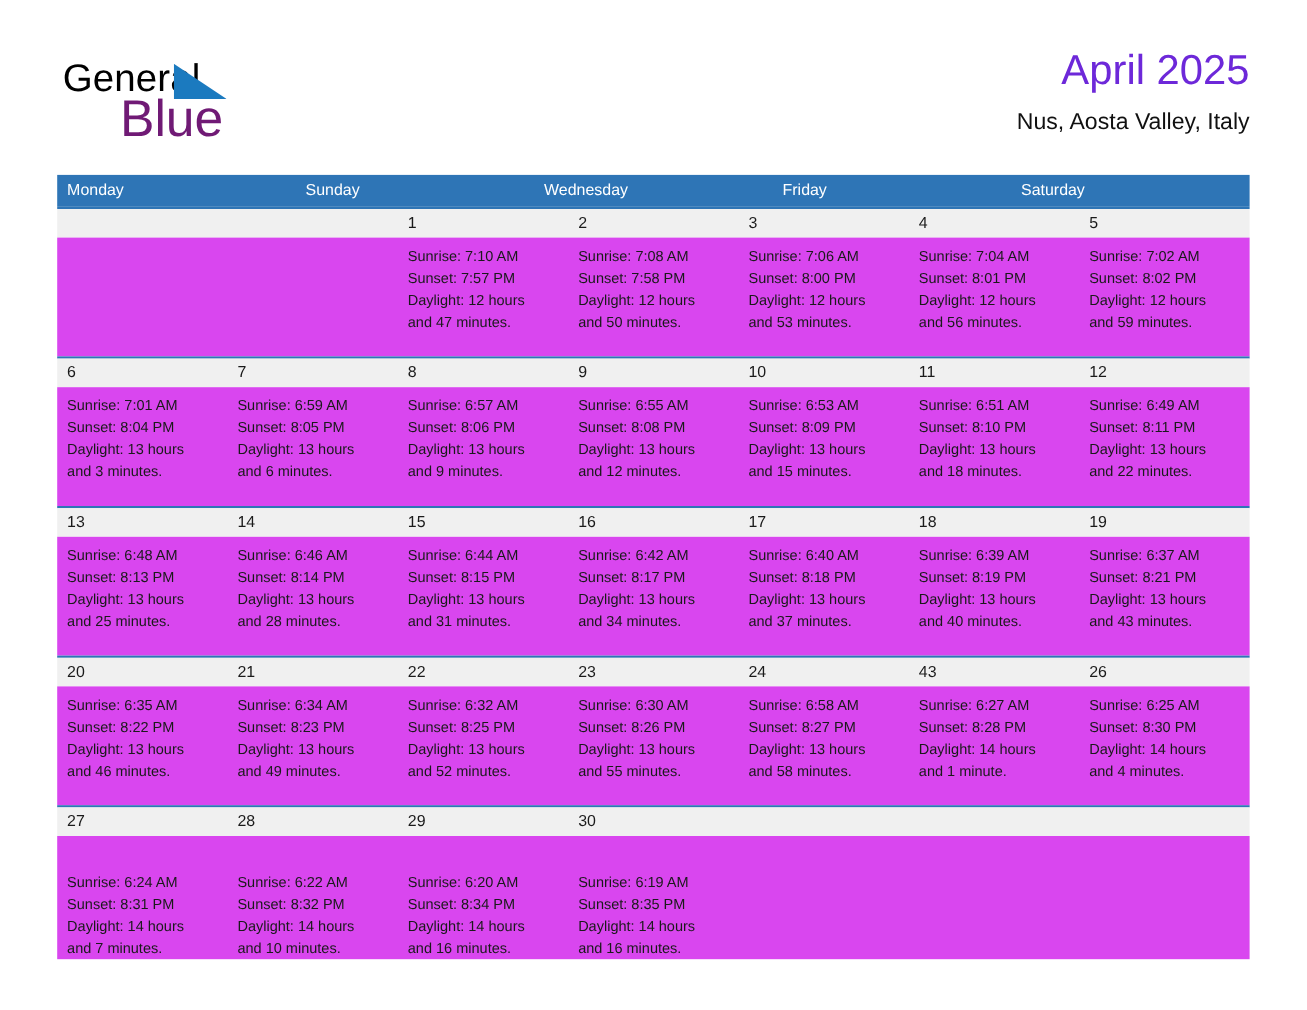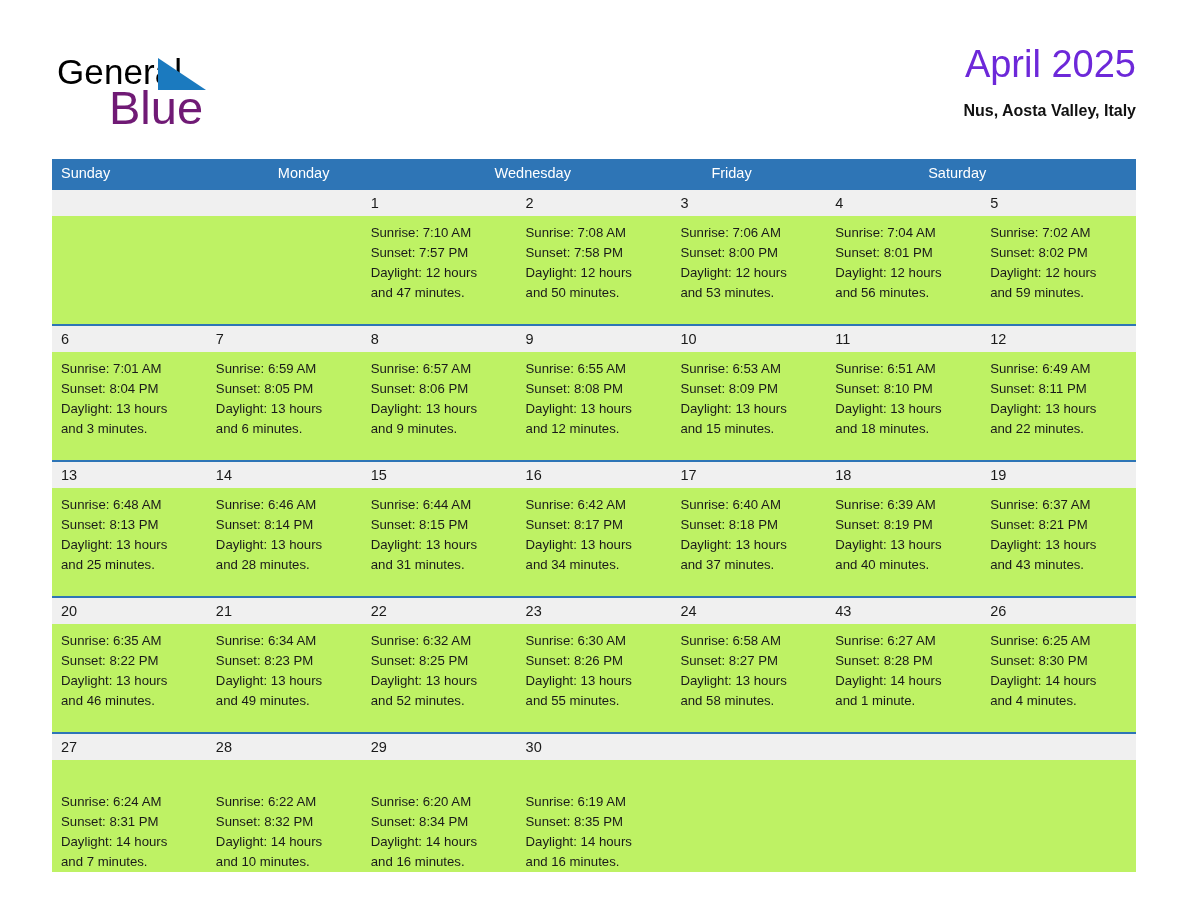--- a/index.html
+++ b/index.html
@@ -69,25 +69,24 @@
   }
   .cal-title {
     font-size: 38px;
     line-height: 48px;
     color: #6d28d9;
     font-weight: normal;
     white-space: nowrap;
   }
   .cal-sub {
     margin-top: 10px;
-    font-size: 16px;
+    font-size: 21px;
     line-height: 26px;
     color: #111111;
     white-space: nowrap;
-    font-weight: bold;
   }
 
   
   .cal {
     position: absolute;
     left: 52px;
     top: 159px;
     width: 1084px;
   }
   .dow-row {
@@ -122,21 +121,21 @@
     flex: 1 1 0;
     min-width: 0;
     font-size: 14.5px;
     line-height: 26px;
     padding-left: 9px;
     box-sizing: border-box;
     color: #1a1a1a;
   }
   .details {
     display: flex;
-    background: #bef264;
+    background: #d946ef;
     height: 108px;
   }
   .det-cell {
     flex: 1 1 0;
     min-width: 0;
     padding: 7px 9px 0 9px;
     box-sizing: border-box;
     font-size: 13.2px;
     line-height: 20px;
     color: #1a1a1a;
@@ -169,22 +168,22 @@
     <div class="title-block">
       <div class="cal-title">April 2025</div>
       <div class="cal-sub">Nus, Aosta Valley, Italy</div>
     </div>
 
   </div>
 
   <div class="cal">
 
     <div class="dow-row">
+      <div class="dow">Monday</div>
       <div class="dow">Sunday</div>
-      <div class="dow">Monday</div>
       <div class="dow">Wednesday</div>
       <div class="dow">Friday</div>
       <div class="dow">Saturday</div>
     </div>
 
     <div class="week">
       <div class="numbers">
         <div class="num-cell"></div>
         <div class="num-cell"></div>
         <div class="num-cell">1</div>

